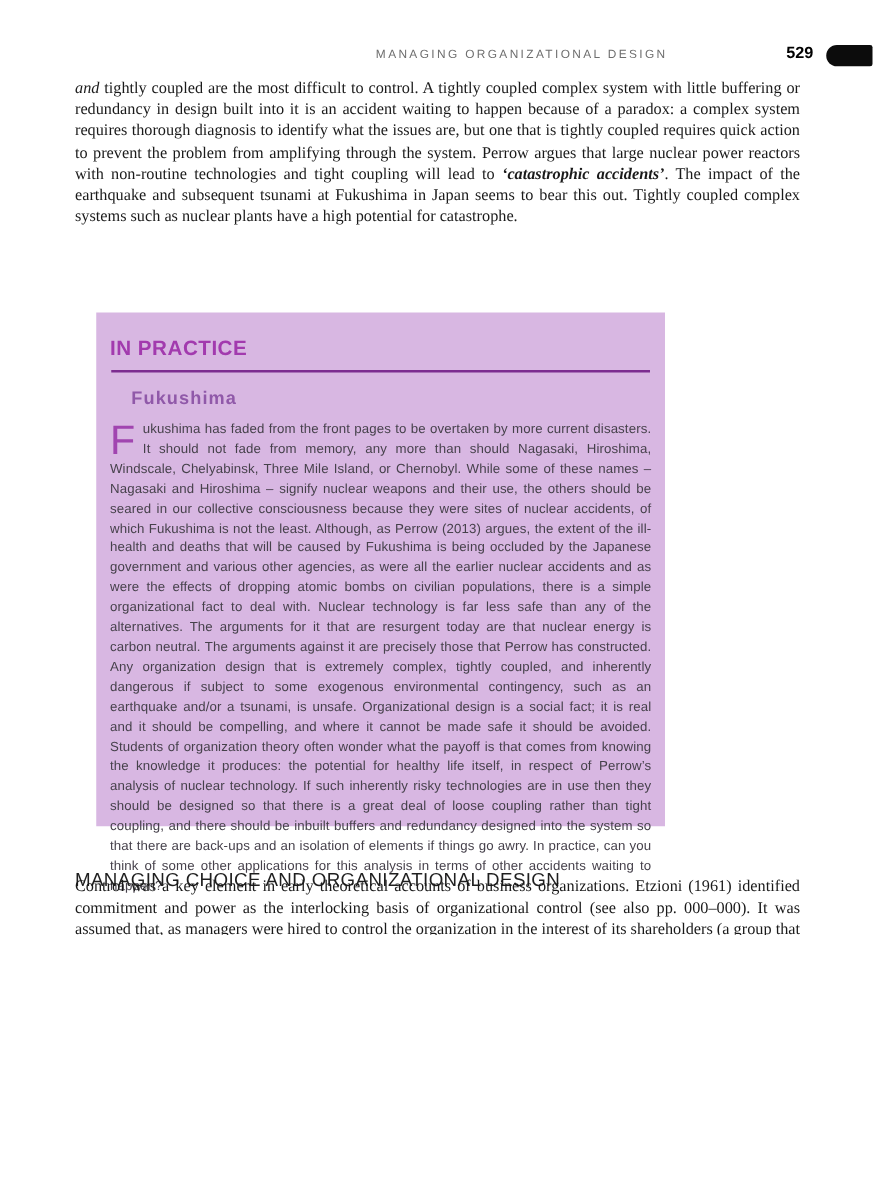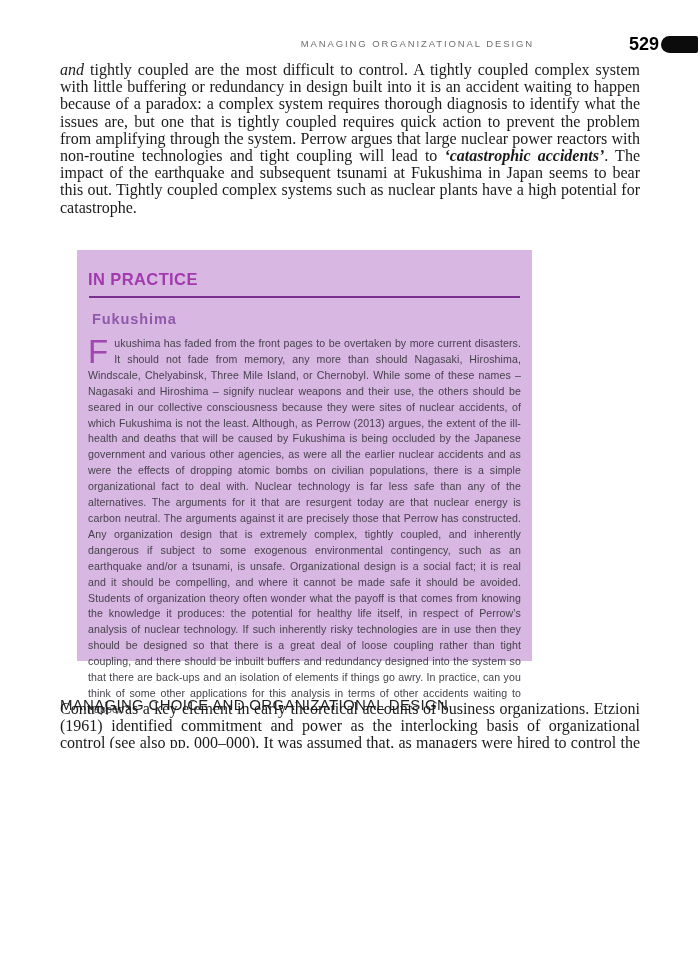--- a/index.html
+++ b/index.html
@@ -10,31 +10,31 @@
   
   .running-head{
     position:absolute;top:38px;right:166px;
     font-family:"Liberation Sans",sans-serif;
     font-size:9.5px;letter-spacing:1.9px;color:var(--header_text,#6e6e6e);
     white-space:nowrap;
   }
   .page-num{
     position:absolute;top:34px;left:629px;
     font-family:"Liberation Sans",sans-serif;
-    font-size:18px;font-weight:700;color:#000;
+    font-size:13px;font-weight:700;color:#000;
   }
   .edge-tab{
     position:absolute;top:36px;left:661px;width:37px;height:17px;
     background:var(--tab,#0c0c0c);
     border-radius:9px 2px 2px 9px;
   }
   
   .body-serif{
     position:absolute;left:60px;width:580px;margin:0;
-    font-size:16px;line-height:17.2px;color:var(--body_text,#1a1a1a);
+    font-size:13px;line-height:17.2px;color:var(--body_text,#1a1a1a);
     text-align:justify;
   }
   .intro{top:61px;}
   .closing{top:700px;}
   .seg-italic{font-style:italic;}
   .seg-bolditalic{font-style:italic;font-weight:700;}
   
   .practice-box{
     position:absolute;left:77px;top:250px;width:455px;height:411px;
     box-sizing:border-box;padding:12px 11px 10px 11px;
@@ -44,21 +44,21 @@
   .practice-label{
     margin:8px 0 0 0;
     font-size:16.5px;font-weight:700;letter-spacing:0.4px;
     color:var(--accent,#a23aae);
   }
   .practice-rule{
     margin-top:7px;height:2px;width:431px;border:0;
     background:var(--rule,#7c2d90);
   }
   .practice-title{
-    margin:13px 0 0 4px;
+    margin:13px 0 0 17px;
     font-size:14.5px;font-weight:600;letter-spacing:0.9px;
     color:var(--subhead,#9059a9);
   }
   .practice-body{
     margin:9px 0 0 0;
     font-size:10.6px;line-height:15.9px;letter-spacing:0.1px;
     color:var(--box_text,#46414b);text-align:justify;
   }
   .dropcap{
     float:left;

